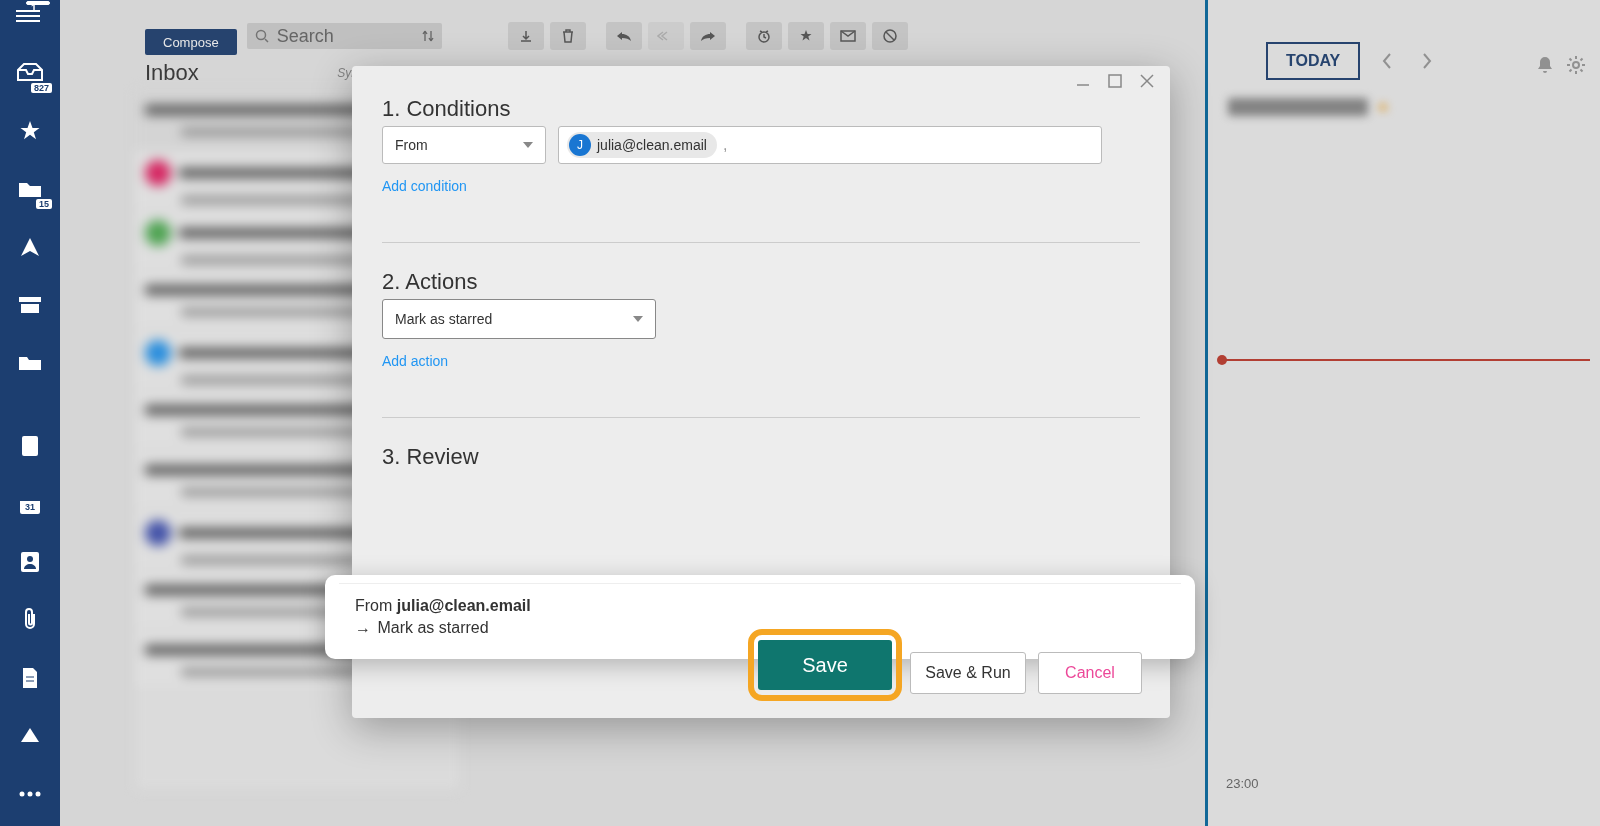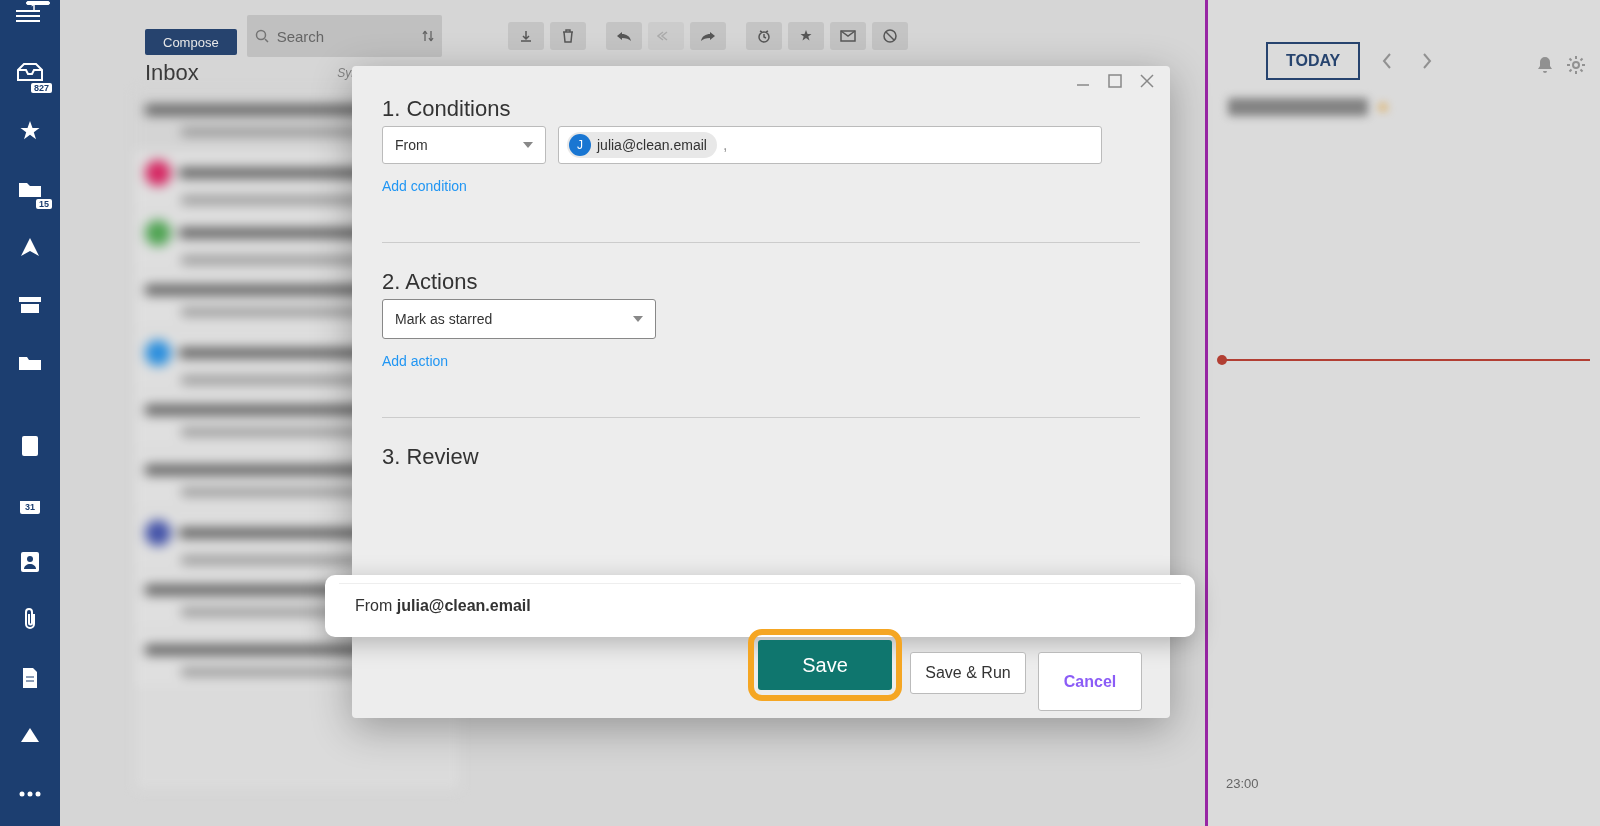--- a/index.html
+++ b/index.html
@@ -13,37 +13,37 @@
     .rail-hamburger span { display:block; height:2px; background:#fff; width:24px; }
     .rail-badge-red { position: absolute; top: -4px; right: -6px; background: #d63939; color: #fff; font-size: 10px; font-weight: bold; padding: 1px 4px; border-radius: 2px; border:1px solid #fff;}
     .rail-icon { width: 36px; height: 36px; display: flex; align-items: center; justify-content: center; color: #fff; font-size: 20px; position: relative; cursor: pointer; }
     .rail-badge-count { position: absolute; bottom: -2px; right: -4px; background: #fff; color: #1c3e70; font-size: 9px; font-weight: bold; padding: 0 3px; border-radius: 2px; }
     .rail-spacer { flex: 1; }
     
     .main-area { position: absolute; left: 60px; top: 0; right: 0; height: 100%; background: #eaeaea; filter: blur(0px); }
     
     .top-toolbar { position: absolute; left: 85px; top: 22px; height: 28px; display: flex; align-items: center; gap: 10px; }
     .compose-btn { background: #1c3e70; color: #fff; border: none; height: 26px; padding: 0 18px; font-size: 13px; cursor: pointer; border-radius:2px;margin-top:12px;}
-    .search-box { width: 195px; height: 42px; background: #d0d0d0; display: flex; align-items: center; padding: 0 8px; font-size: 15px; color: #666; gap:8px; border-radius:2px;}
+    .search-box { width: 195px; height: 26px; background: #d0d0d0; display: flex; align-items: center; padding: 0 8px; font-size: 18px; color: #666; gap:8px; border-radius:2px;}
     
     .action-toolbar { position: absolute; left: 448px; top: 22px; display: flex; gap: 6px; }
     .action-btn { width: 36px; height: 28px; background: #d5d5d5; border-radius: 3px; display: flex; align-items: center; justify-content: center; color: #555; font-size: 14px; cursor: pointer; }
     
     .inbox-header { position: absolute; left: 85px; top: 60px; display: flex; align-items: center; width: 265px; }
     .inbox-title { font-size: 22px; color: #333; }
     .syncing { margin-left: auto; font-size: 12px; color: #888; display:flex; align-items:center; gap:6px; font-style:italic;}
     
     .email-list { position: absolute; left: 75px; top: 90px; width: 325px; height: 700px; background: #f0f0f0; filter: blur(6px); }
     .email-item { height: 60px; border-bottom: 1px solid #ddd; padding: 10px; background:#f5f5f5;}
     .email-item.sel { background:#e8e8e8;}
     .email-item .a { width:26px; height:26px; border-radius:50%; display:inline-block; margin-right:8px; vertical-align:middle;}
     .email-item .t { display:inline-block; width:250px; height:10px; background:#555; border-radius:3px; vertical-align:middle;}
     .email-item .s { display:block; width:180px; height:8px; background:#999; margin-top:10px; margin-left:36px; border-radius:3px;}
     
-    .calendar-pane { position: absolute; right: 0; top: 0; width: 395px; height: 100%; background: #f0f0f0; border-left: 3px solid #a21caf; }
+    .calendar-pane { position: absolute; right: 0; top: 0; width: 395px; height: 100%; background: #f0f0f0; border-left: 3px solid #0369a1; }
     .cal-header { padding: 42px 20px 10px 58px; display:flex; align-items:center; gap:14px;}
     .today-btn { border: 2px solid #1c3e70; color: #1c3e70; background:transparent; padding: 8px 18px; font-size: 16px; font-weight:bold; cursor:pointer;}
     .cal-nav-btn { width: 26px; height: 28px; display:flex; align-items:center; justify-content:center; color:#888; font-size:18px; cursor:pointer;}
     .cal-icons { position:absolute; right:14px; top:55px; display:flex; gap:12px; color:#888;}
     .cal-date-row { padding: 8px 20px; display:flex; align-items:center; gap:10px; filter:blur(4px);}
     .cal-date-blur { width:140px; height:18px; background:#888; border-radius:3px;}
     .cal-grid { position:relative; margin-top:40px; height:600px; }
     .cal-redline { position:absolute; left:14px; right:10px; top:195px; height:2px; background:#c0392b;}
     .cal-redline:before { content:''; position:absolute; left:-5px; top:-4px; width:10px; height:10px; background:#c0392b; border-radius:50%;}
     .cal-time { position:absolute; left:18px; font-size:13px; color:#666;}
@@ -73,21 +73,21 @@
     .review-panel { position: absolute; left: 325px; top: 575px; width: 870px; background: #fff; border-radius: 10px; box-shadow: 0 6px 24px rgba(0,0,0,0.25); padding: 22px 30px;}
     .review-panel:before { content:''; position:absolute; left:14px; right:14px; top:8px; height:1px; background:#eee;}
     .review-line1 { font-size: 16px; color: #333; }
     .review-line1 b { font-weight: 700; }
     .review-line2 { font-size: 16px; color: #333; margin-top: 4px; }
     .review-arrow { display:inline-block; width:18px;}
     
     .save-highlight { position:absolute; left:748px; top:629px; width:154px; height:72px; border:6px solid #f5a623; border-radius:14px; background:transparent; pointer-events:none; z-index:60;}
     .save-btn { position:absolute; left:758px; top:640px; width:134px; height:50px; background: #0f766e; color: #fff; border: none; font-size: 20px; cursor: pointer; z-index:55; border-radius:3px;}
     .saverun-btn { position:absolute; left:910px; top:652px; width:116px; height:42px; background: #fff; border: 1px solid #bbb; font-size: 16px; color: #333; cursor: pointer; z-index:40; border-radius:3px;}
-    .cancel-btn { position:absolute; left:1038px; top:652px; width:104px; height:59px; background: #fff; border: 1px solid #bbb; font-size: 16px; color: #8b5cf6; cursor: pointer; z-index:40; border-radius:3px;font-weight:bold;}
+    .cancel-btn { position:absolute; left:1038px; top:652px; width:104px; height:42px; background: #fff; border: 1px solid #bbb; font-size: 16px; color: #ec4899; cursor: pointer; z-index:40; border-radius:3px;}
     
     .caret-down { width: 0; height: 0; border-left: 5px solid transparent; border-right: 5px solid transparent; border-top: 6px solid #888; }
     svg { display:block; }
   </style>
 </head>
 <body>
 
 <div class="title-bar">
   <div class="title-bar-btn">
     <svg width="20" height="14" viewBox="0 0 20 14">
@@ -385,18 +385,22 @@
     <hr class="section-divider">
 
     <div class="section-title">3. Review</div>
   </div>
 </div>
 
 <div class="review-panel">
   <div class="review-line1">
     <span>From </span><b>julia@clean.email</b>
   </div>
+  <div class="review-line2">
+    <span class="review-arrow">→</span>
+    <span>Mark as starred</span>
+  </div>
 </div>
 
 <button class="saverun-btn">Save &amp; Run</button>
 <button class="cancel-btn">Cancel</button>
 <button class="save-btn">Save</button>
 <div class="save-highlight"></div>
 
 </body></html>

